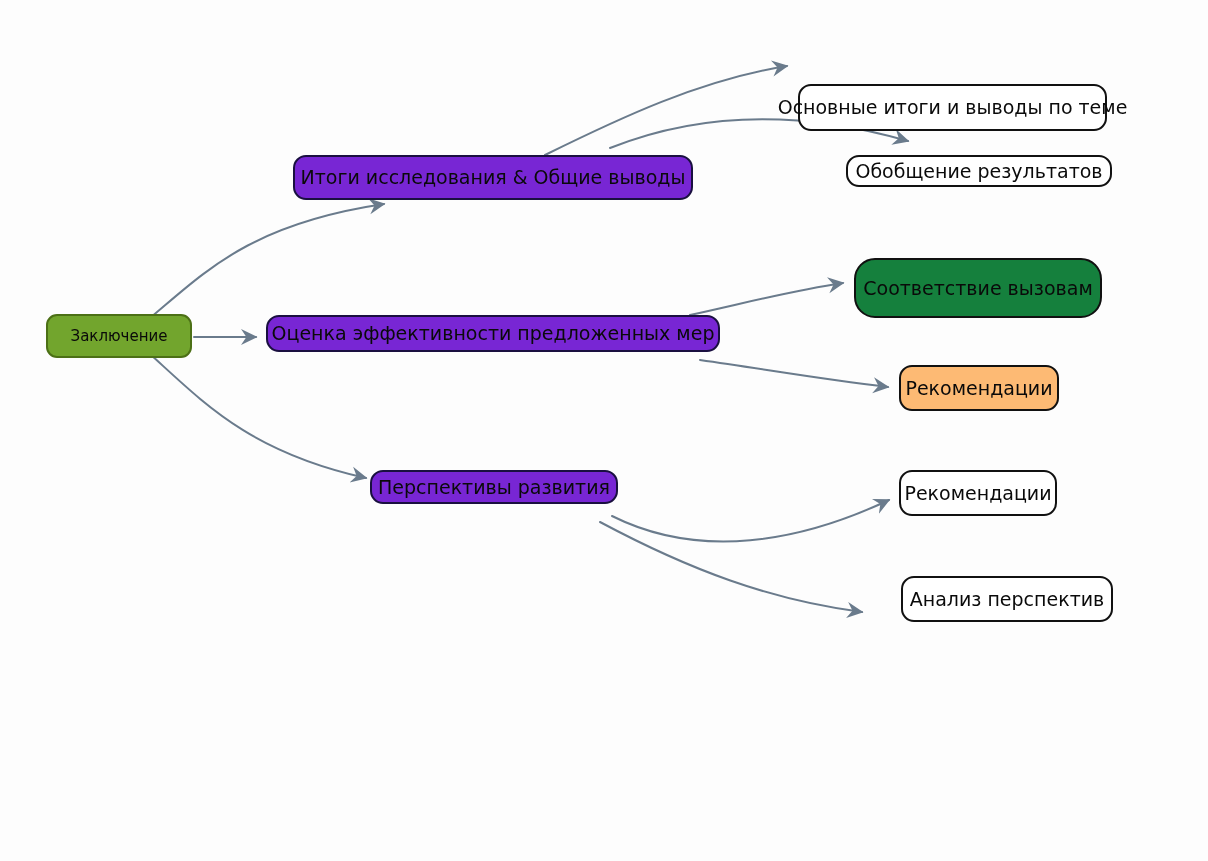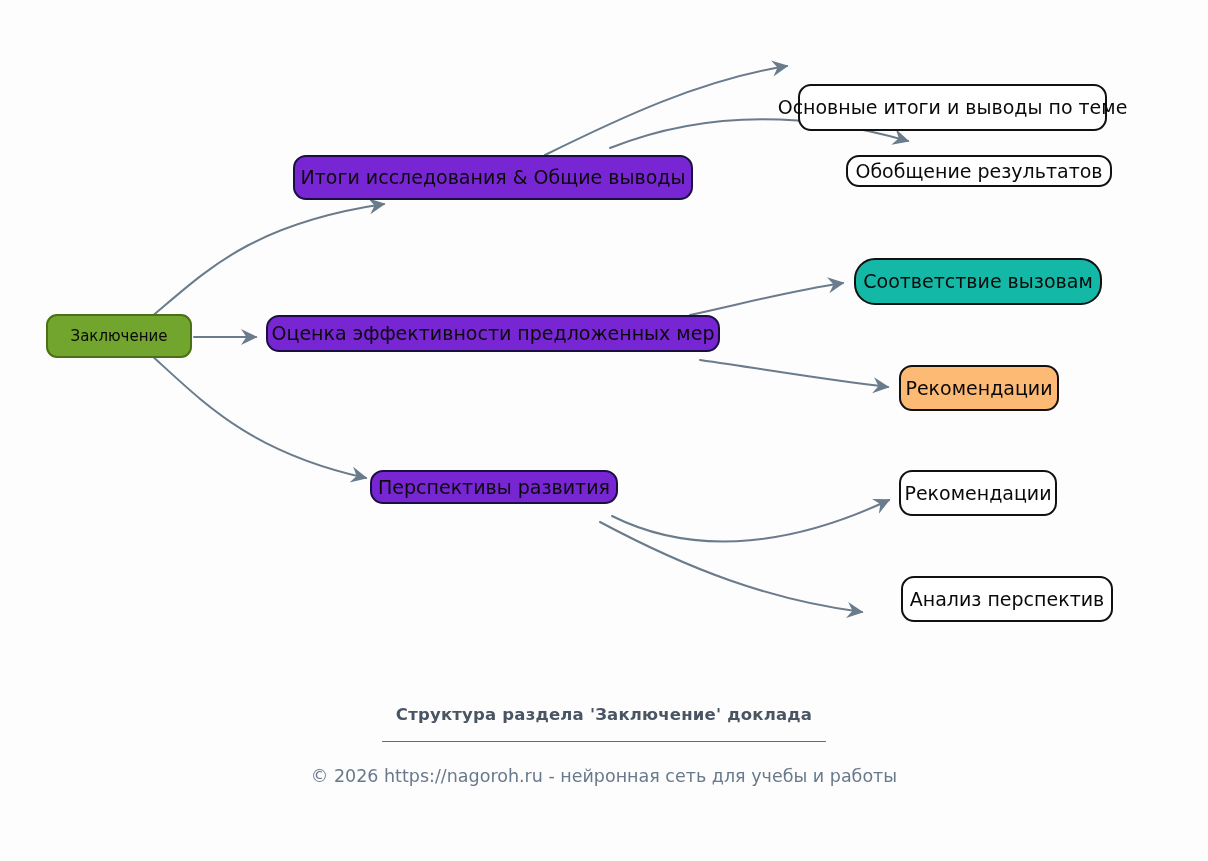--- a/index.html
+++ b/index.html
@@ -118,33 +118,28 @@
       </div>
       <div class="node node-branch" style="left: 370px; top: 470px; width: 248px; height: 34px; background: rgb(120, 38, 212); border-color: rgb(26, 16, 64);">
         <span class="node-label">Перспективы развития</span>
       </div>
       <div class="node node-leaf" style="left: 798px; top: 48px; width: 309px; height: 47px; background: rgb(255, 255, 255); border-color: rgb(17, 17, 17); margin-top: 36px;">
         <span class="node-label">Основные итоги и выводы по теме</span>
       </div>
       <div class="node node-leaf" style="left: 846px; top: 155px; width: 266px; height: 32px; background: rgb(255, 255, 255); border-color: rgb(17, 17, 17);">
         <span class="node-label">Обобщение результатов</span>
       </div>
-      <div class="node node-leaf" style="left: 854px; top: 258px; width: 248px; height: 47px; background: #14b8a6; border-color: rgb(17, 17, 17); border-radius: 21px;">
+      <div class="node node-leaf" style="left: 854px; top: 258px; width: 248px; height: 60px; background: #15803d; border-color: rgb(17, 17, 17); border-radius: 21px;">
         <span class="node-label">Соответствие вызовам</span>
       </div>
       <div class="node node-leaf" style="left: 899px; top: 365px; width: 160px; height: 46px; background: #fdba74; border-color: rgb(17, 17, 17);">
         <span class="node-label">Рекомендации</span>
       </div>
       <div class="node node-leaf" style="left: 899px; top: 470px; width: 158px; height: 46px; background: rgb(255, 255, 255); border-color: rgb(17, 17, 17);">
         <span class="node-label">Рекомендации</span>
       </div>
       <div class="node node-leaf" style="left: 873px; top: 576px; width: 212px; height: 46px; background: rgb(255, 255, 255); border-color: rgb(17, 17, 17); margin-left: 28px;">
         <span class="node-label">Анализ перспектив</span>
       </div>
     </div>
 
-  <div id="footer" style="top:705px;">
-    <div id="footer-title">Структура раздела 'Заключение' доклада</div>
-    <div id="footer-rule"></div>
-    <div id="footer-copyright">© 2026 https://nagoroh.ru - нейронная сеть для учебы и работы</div>
-  </div>
 
 </div>
 
 </body></html>

